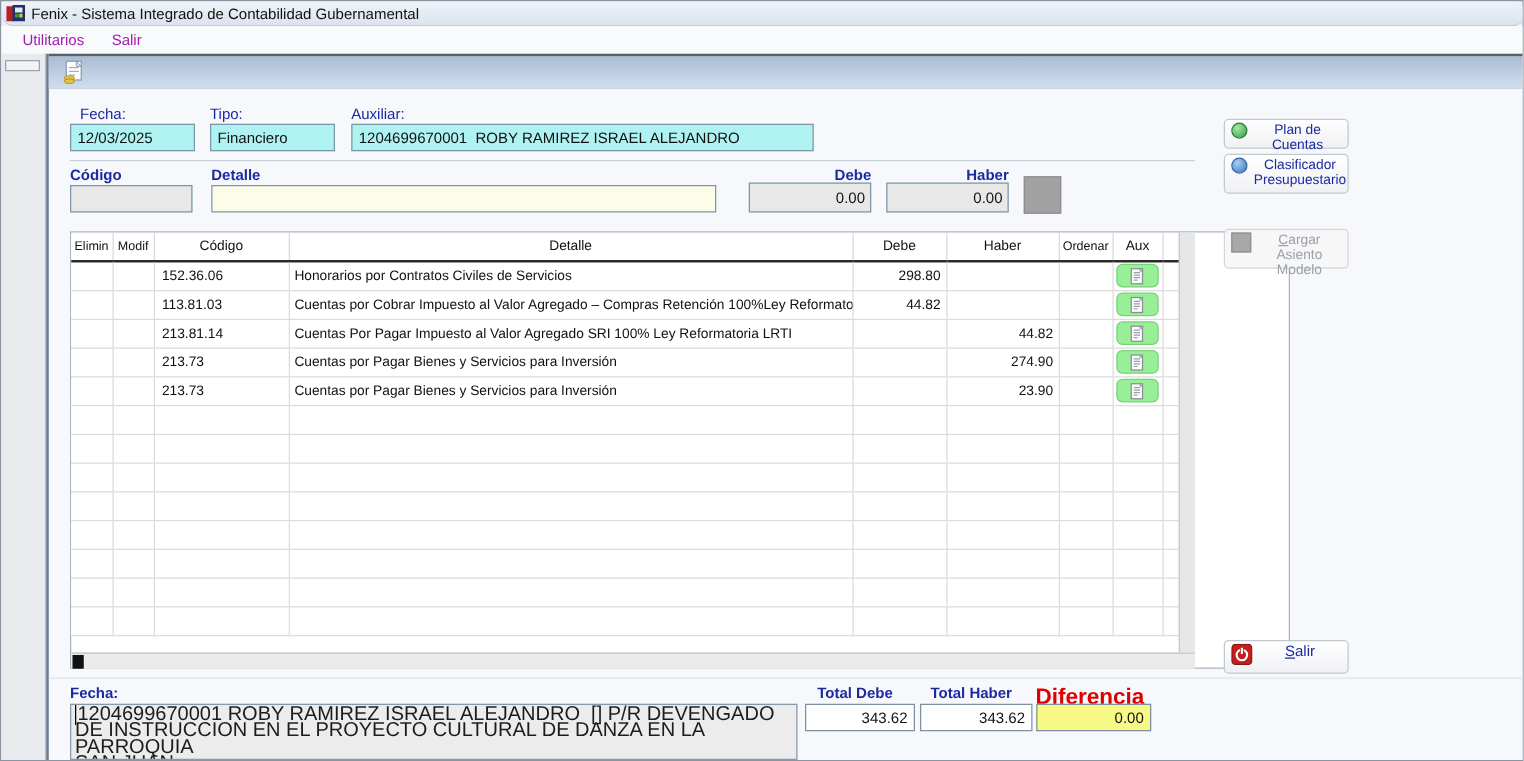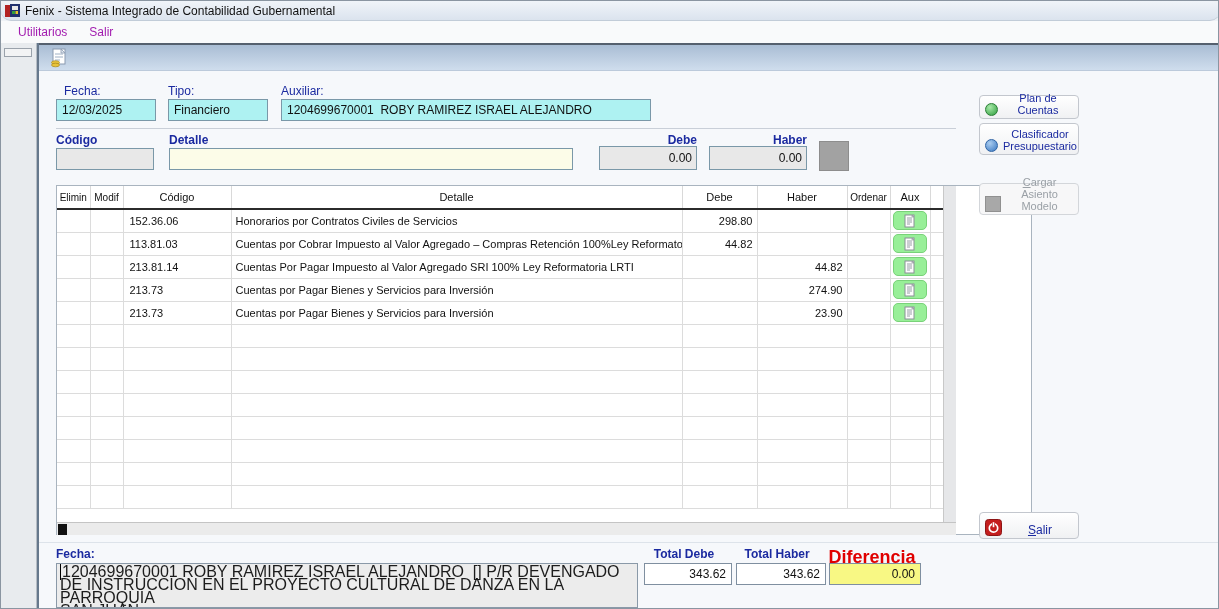--- a/index.html
+++ b/index.html
@@ -67,21 +67,21 @@
     display:inline-flex; align-items:center; justify-content:center; vertical-align:middle; }
   .vscroll { position:absolute; left:886px; top:0; width:13px; height:336px;
     background:#e6e7e9; border-left:1px solid #c8c8c8; }
   .hscroll { position:absolute; left:0; top:336px; width:899px; height:13px;
     background:#ebebeb; border-top:1px solid #c4c4c4; }
   .hthumb { position:absolute; left:1px; top:1px; width:9px; height:11px; background:#111; }
 
   
   .side-btn { position:absolute; left:978px; width:100px;
     background:linear-gradient(#ffffff,#f0f1f3); border:1px solid #c3c7ce;
-    border-radius:4px; display:flex; align-items:flex-end; gap:5px;
+    border-radius:4px; display:flex; align-items:flex-start; gap:5px;
     font-size:11px; color:var(--label-navy); padding:2px 5px; cursor:pointer; }
   .side-btn .btn-lbl { flex:1; text-align:center; line-height:12px; }
   .side-btn.disabled { color:#9aa0a6; cursor:default; background:#f7f7f8; border-color:#d3d6da; }
   .ball { width:13px; height:13px; border-radius:50%; flex:0 0 13px; }
   .ball.green { background:radial-gradient(circle at 35% 30%, #a8e9a8, #2e9e3e); border:1px solid #2a7d35;}
   .ball.blue  { background:radial-gradient(circle at 35% 30%, #aacdf0, #3a78c2); border:1px solid #2f64a5;}
   .sq-grey { width:16px; height:16px; background:#a8a8a8; border:1px solid #909090; flex:0 0 16px; }
 
   
   .glosa-box { left:55px; top:562px; width:582px; height:45px; background:#ececec;

